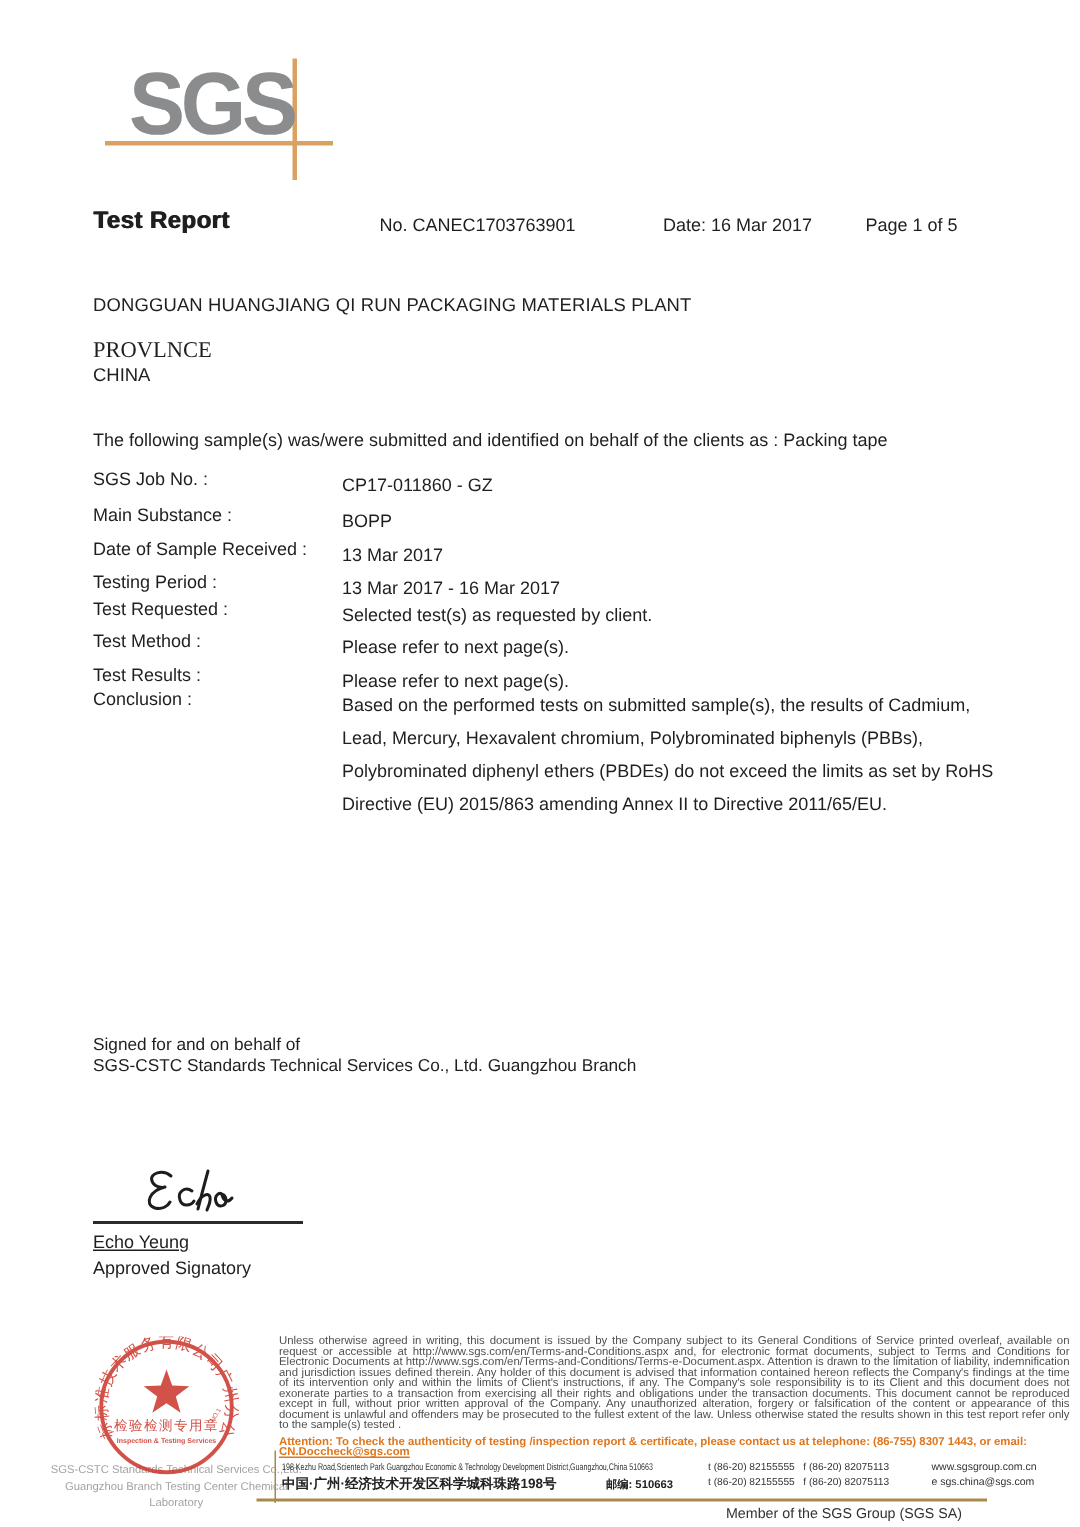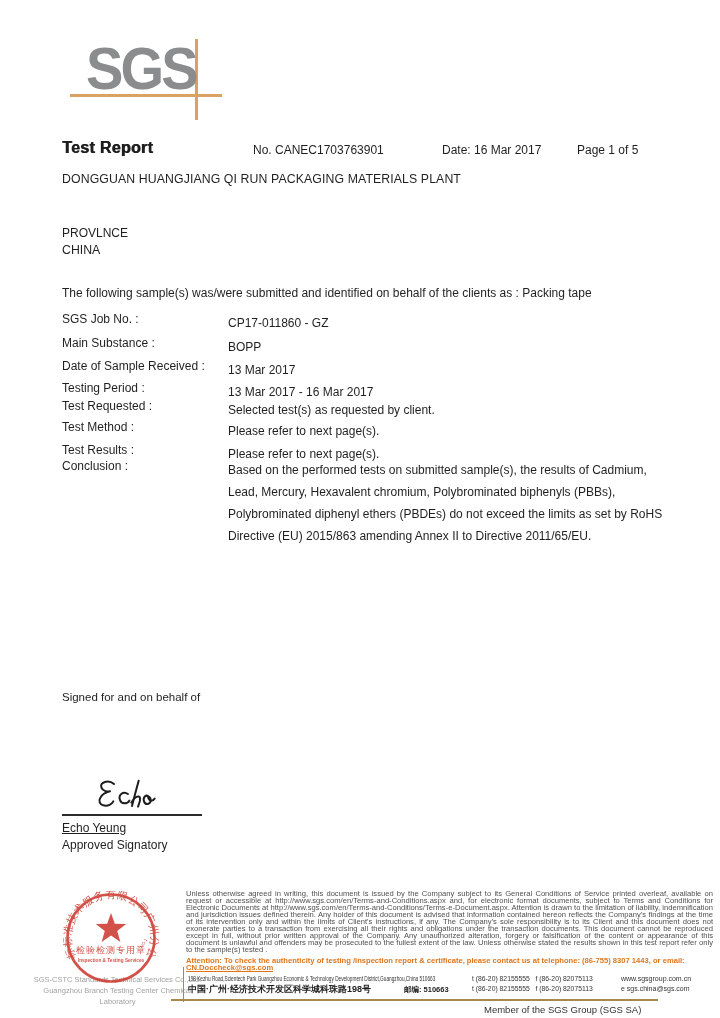--- a/index.html
+++ b/index.html
@@ -17,23 +17,23 @@
   .logo-vline{left:195px;top:39px;width:2.5px;height:81px;background:#d9a263;}
 
   
   .hdr-title{left:62px;top:139px;font-size:16px;font-weight:700;letter-spacing:.3px;
     text-shadow:.7px 0 0 #1f1f1f;text-align:center;}
   .hdr-no{left:253px;top:143px;font-size:12px;}
   .hdr-date{left:442px;top:143px;font-size:12px;}
   .hdr-page{left:577px;top:143px;font-size:12px;text-align:right;}
 
   
-  .client-name{left:62px;top:172px;font-size:12.3px;letter-spacing:.1px;}
+  .client-name{left:62px;top:196px;font-size:12.3px;letter-spacing:.1px;}
   .client-a1{left:62px;top:206px;font-size:12.3px;}
-  .client-a2{left:62px;top:226px;font-size:12px;}
+  .client-a2{left:62px;top:226px;font-size:15px;font-family:Liberation Serif, serif;}
   .client-a3{left:62px;top:243px;font-size:12.3px;}
 
   .intro{left:62px;top:286px;font-size:12px;}
 
   .frow{left:0;width:720px;font-size:12px;}
   .flabel{position:absolute;left:62px;top:0;width:162px;}
   .fvalue{position:absolute;left:228px;top:0;width:450px;line-height:22px;}
 
   
   .signed1{left:62px;top:691px;font-size:11.5px;}
@@ -111,20 +111,21 @@
   <div class="abs frow" style="top:443px">
     <div class="flabel">Test Results :</div>
     <div class="fvalue">Please refer to next page(s).</div>
   </div>
   <div class="abs frow" style="top:459px">
     <div class="flabel">Conclusion :</div>
     <div class="fvalue">Based on the performed tests on submitted sample(s), the results of Cadmium, Lead, Mercury, Hexavalent chromium, Polybrominated biphenyls (PBBs), Polybrominated diphenyl ethers (PBDEs) do not exceed  the limits as set by RoHS Directive (EU) 2015/863 amending Annex II to Directive 2011/65/EU.</div>
   </div>
 
   <div class="abs signed1">Signed for and on behalf of</div>
+  <div class="abs signed2">SGS-CSTC Standards Technical Services Co., Ltd. Guangzhou Branch</div>
 
   <svg class="abs sig-svg" viewBox="0 0 120 50" preserveAspectRatio="xMinYMin meet" aria-label="Echo">
     <g fill="none" stroke="#1d1d1d" stroke-width="3" stroke-linecap="round" stroke-linejoin="round">
       <path d="M36,9 C28,2 14,6 17,14 C19,20 27,21 30,20 C16,23 8,37 20,41 C27,43 33,39 35,35"></path>
       <path d="M57,24 C50,19 42,25 45,33 C47,40 56,39 59,34"></path>
       <path d="M63,42 C66,30 70,15 73,4"></path>
       <path d="M62,37 C66,28 74,25 75,30 C76,35 73,40 72,43"></path>
       <path d="M88,28 C84,24 79,29 81,35 C83,41 91,40 91,33 C91,29 88,27 87,28 C89,36 94,35 97,31"></path>
     </g>
   </svg>

